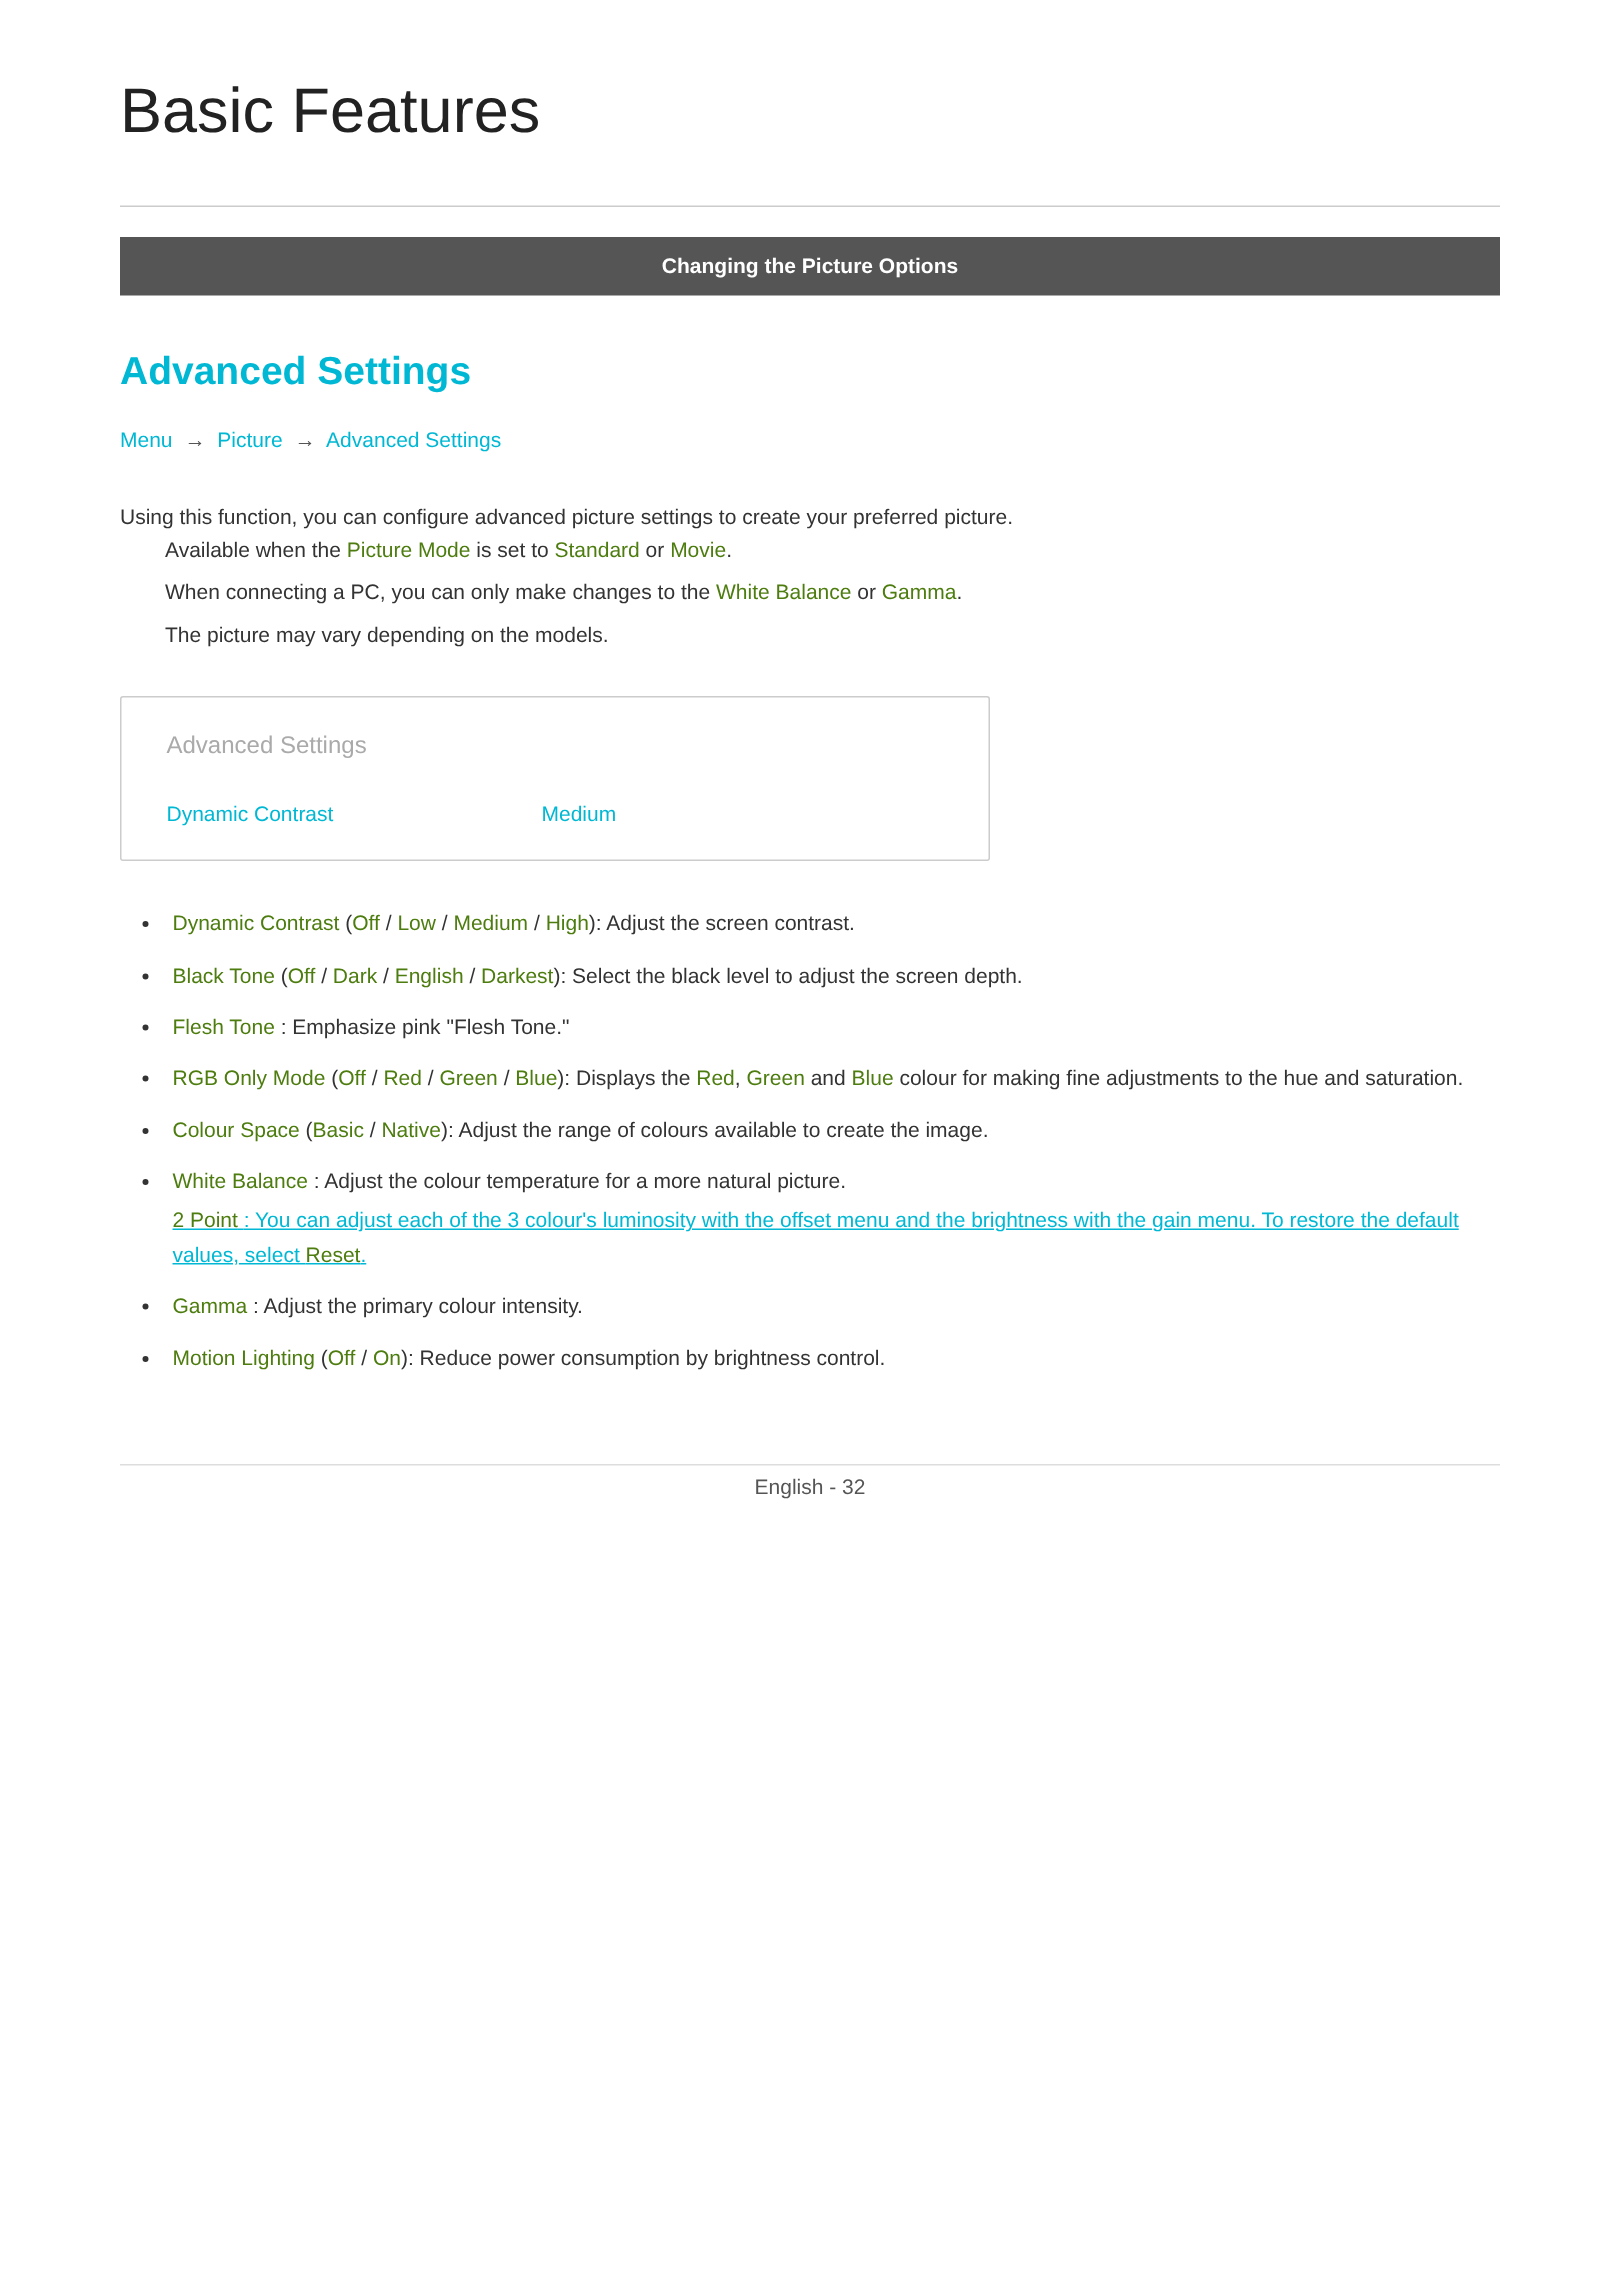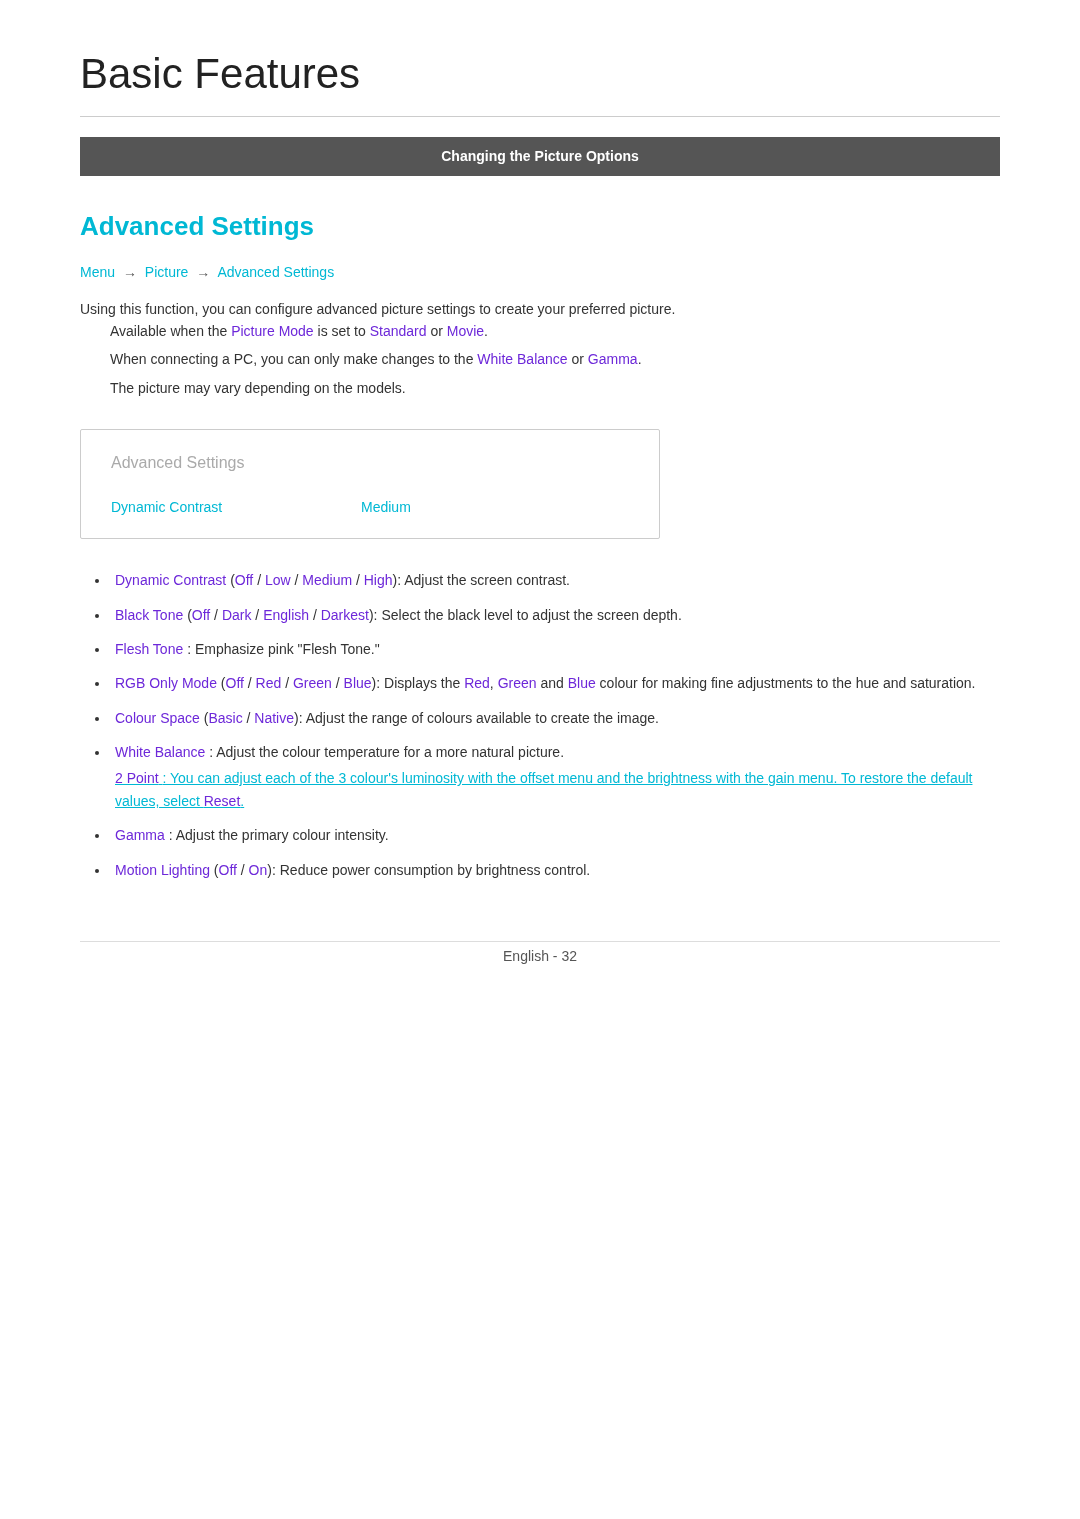--- a/index.html
+++ b/index.html
@@ -18,21 +18,21 @@
       font-size: 15px;
       line-height: 1.6;
     }
 
     .page-title {
       font-size: 42px;
       font-weight: 300;
       color: #222222;
       margin-bottom: 20px;
       border-bottom: 1px solid #cccccc;
-      padding-bottom: 9px;
+      padding-bottom: 30px;
     }
 
     .section-header-bar {
       background: #555555;
       color: #ffffff;
       text-align: center;
       padding: 8px 12px;
       font-size: 14px;
       font-weight: bold;
       margin-bottom: 30px;
@@ -41,21 +41,21 @@
     .advanced-settings-title {
       font-size: 26px;
       font-weight: bold;
       color: #00b8d4;
       margin-bottom: 14px;
     }
 
     .breadcrumb {
       font-size: 14px;
       color: #00b8d4;
-      margin-bottom: 14px;
+      margin-bottom: 28px;
     }
 
     .breadcrumb span {
       color: #00b8d4;
     }
 
     .breadcrumb .arrow {
       color: #555555;
       margin: 0 4px;
     }
@@ -67,21 +67,21 @@
     }
 
     .indented-note {
       font-size: 14px;
       color: #333333;
       margin-left: 30px;
       margin-bottom: 6px;
     }
 
     .cyan {
-      color: #6d28d9;
+      color: #4d7c0f;
     }
 
     .settings-box {
       border: 1px solid #cccccc;
       border-radius: 2px;
       margin: 30px 0 20px 0;
       padding: 20px 30px;
       width: 580px;
     }
 

